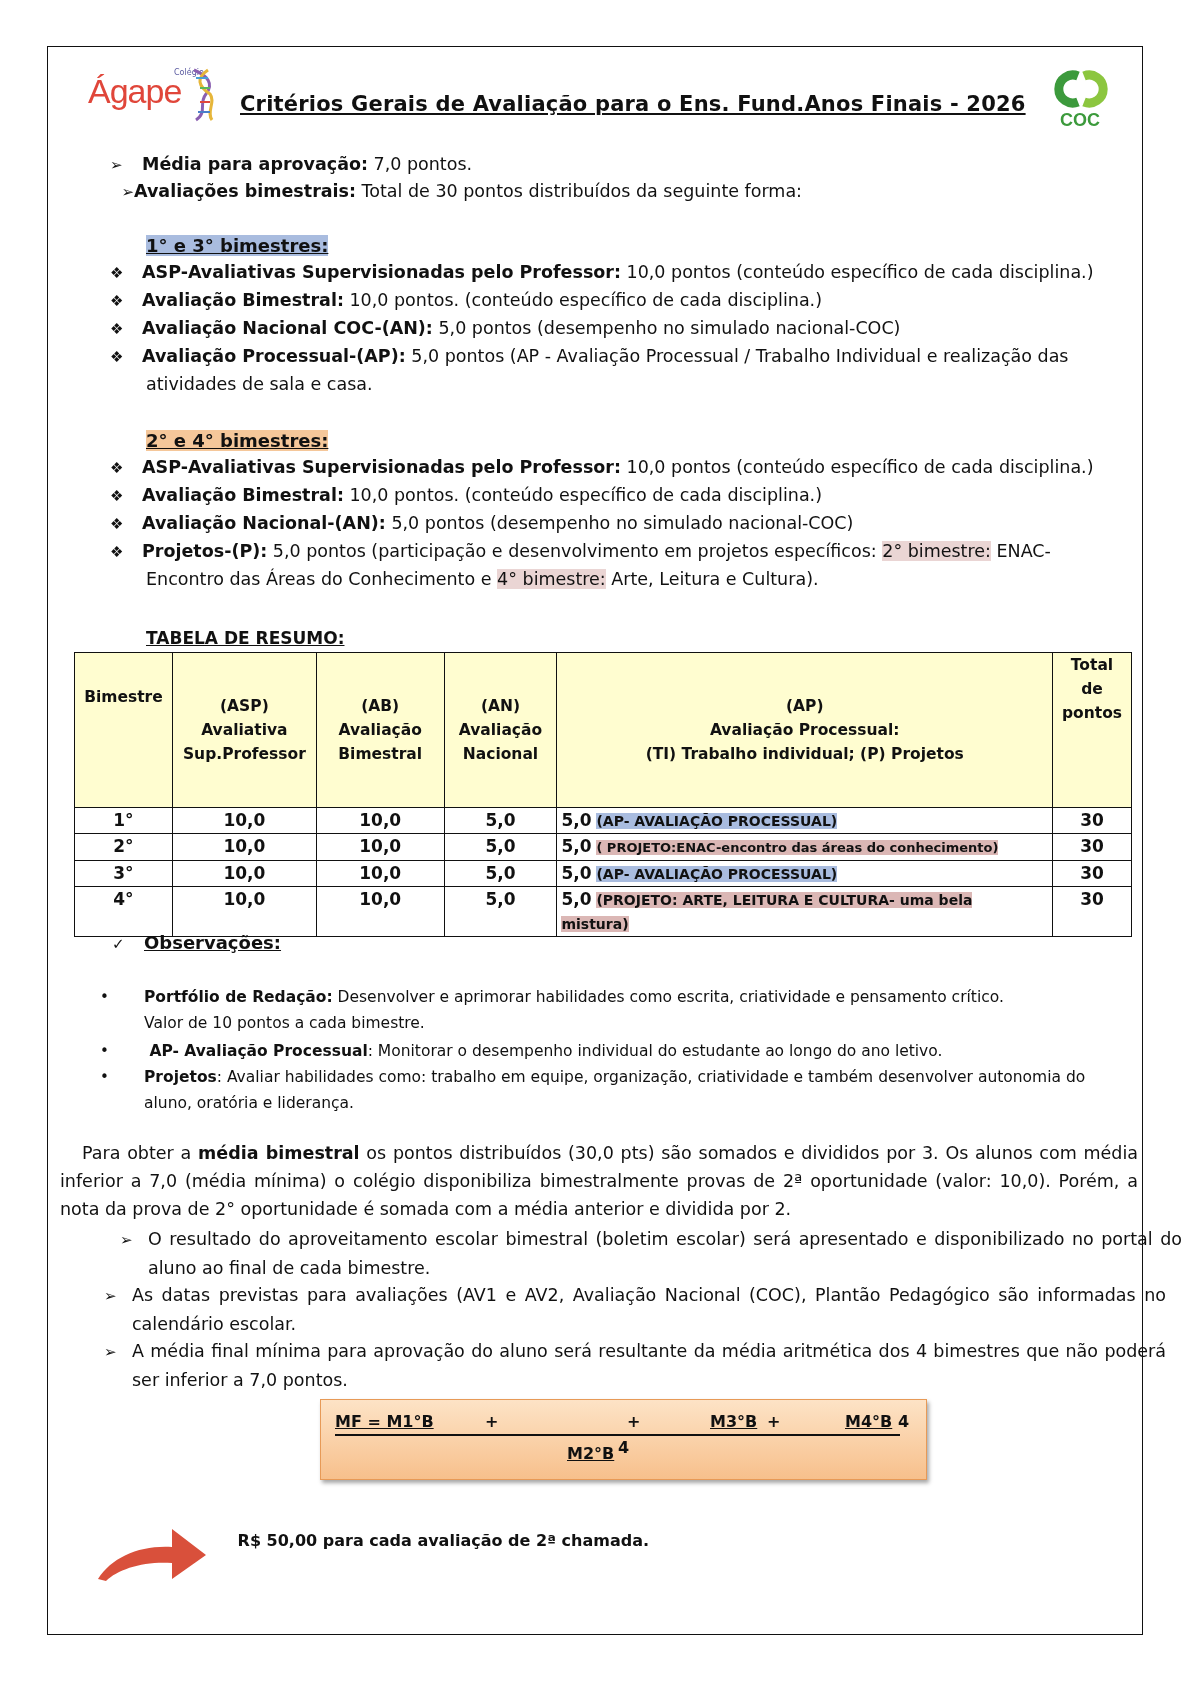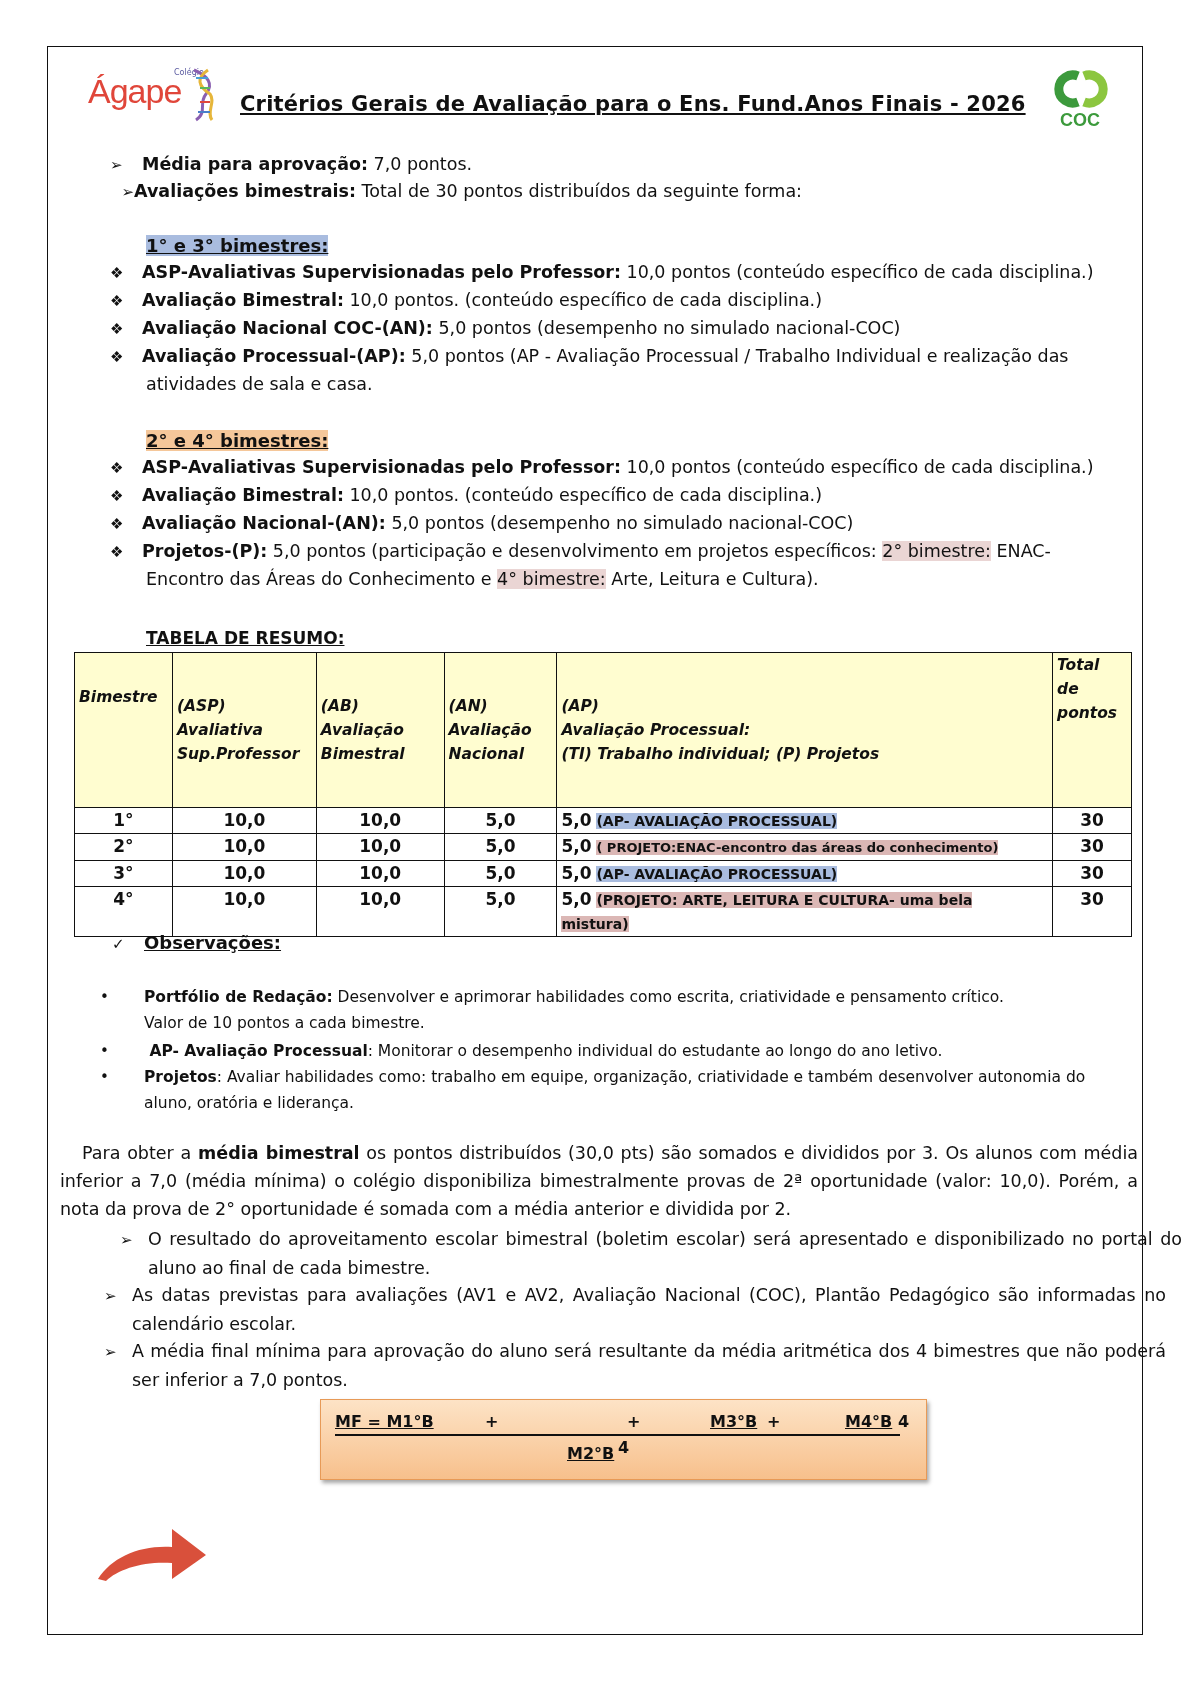--- a/index.html
+++ b/index.html
@@ -15,21 +15,21 @@
   .line { font-size:17.5px; line-height:27px; white-space:nowrap; }
   .b { font-weight:bold; }
   .bullet { display:inline-block; width:32px; font-size:15px; }
   .hl-blue { background:#a9bcdf; }
   .hl-orange { background:#f5c79a; }
   .hl-pink { background:#ead5d4; }
   .hl-pink2 { background:#dbb7b5; }
   .heading-u { text-decoration:underline; font-weight:bold; font-size:18px; }
   table.summary { position:absolute; left:74px; top:652px; width:1058px; border-collapse:collapse; font-size:15.5px; }
   table.summary th, table.summary td { border:1.3px solid #111; padding:0 4px; }
-  table.summary th { background:#fffdd0; font-weight:bold; text-align:left; vertical-align:middle; line-height:24px; height:122px;font-style:italic; }
+  table.summary th { background:#fffdd0; font-weight:bold; text-align:center; vertical-align:middle; line-height:24px; height:122px; }
   table.summary td { height:24px; text-align:center; vertical-align:top; font-weight:bold; font-size:17px; line-height:24px; }
   table.summary td.ap { text-align:left; font-size:14px; }
   table.summary td.ap .val { font-size:17px; }
   .obs { font-size:15.5px; line-height:25px; white-space:nowrap; }
   .para { font-size:17.5px; line-height:28px; text-align:justify; }
   .formula { left:320px; top:1399px; width:605px; height:79px; border:1.5px solid #e79a57; background:linear-gradient(#fde3c6, #f7c08c); box-shadow:2px 3px 4px rgba(0,0,0,0.35); }
   .formula .top { position:absolute; left:14px; top:12px; width:565px; font-size:16px; font-weight:bold; border-bottom:2px solid #111; height:22px; }
   .formula .top span { position:absolute; top:0; text-decoration:underline; }
   .formula .den { position:absolute; left:0; width:100%; top:38px; text-align:center; font-weight:bold; font-size:16px; }
   .warn { left:232px; top:1528px; font-size:16px; font-weight:bold; line-height:26px; white-space:nowrap; }
@@ -205,13 +205,14 @@
     <span style="left:510px;">M4°B</span>
     <span style="left:563px;text-decoration:none;">4</span>
   </div>
   <div class="den">4</div>
 </div>
 
 <svg class="abs" style="left:92px;top:1523px;" width="120" height="60">
   <path d="M6 56 C20 34, 48 22, 80 24 L80 6 L114 32 L80 56 L80 40 C52 38, 26 46, 14 58 Z" fill="#d9503b"></path>
 </svg>
 <div class="abs warn">
+  <div style="white-space:pre;"> R$ 50,00 para cada avaliação de 2ª chamada.</div>
 </div>
 
 </body></html>

